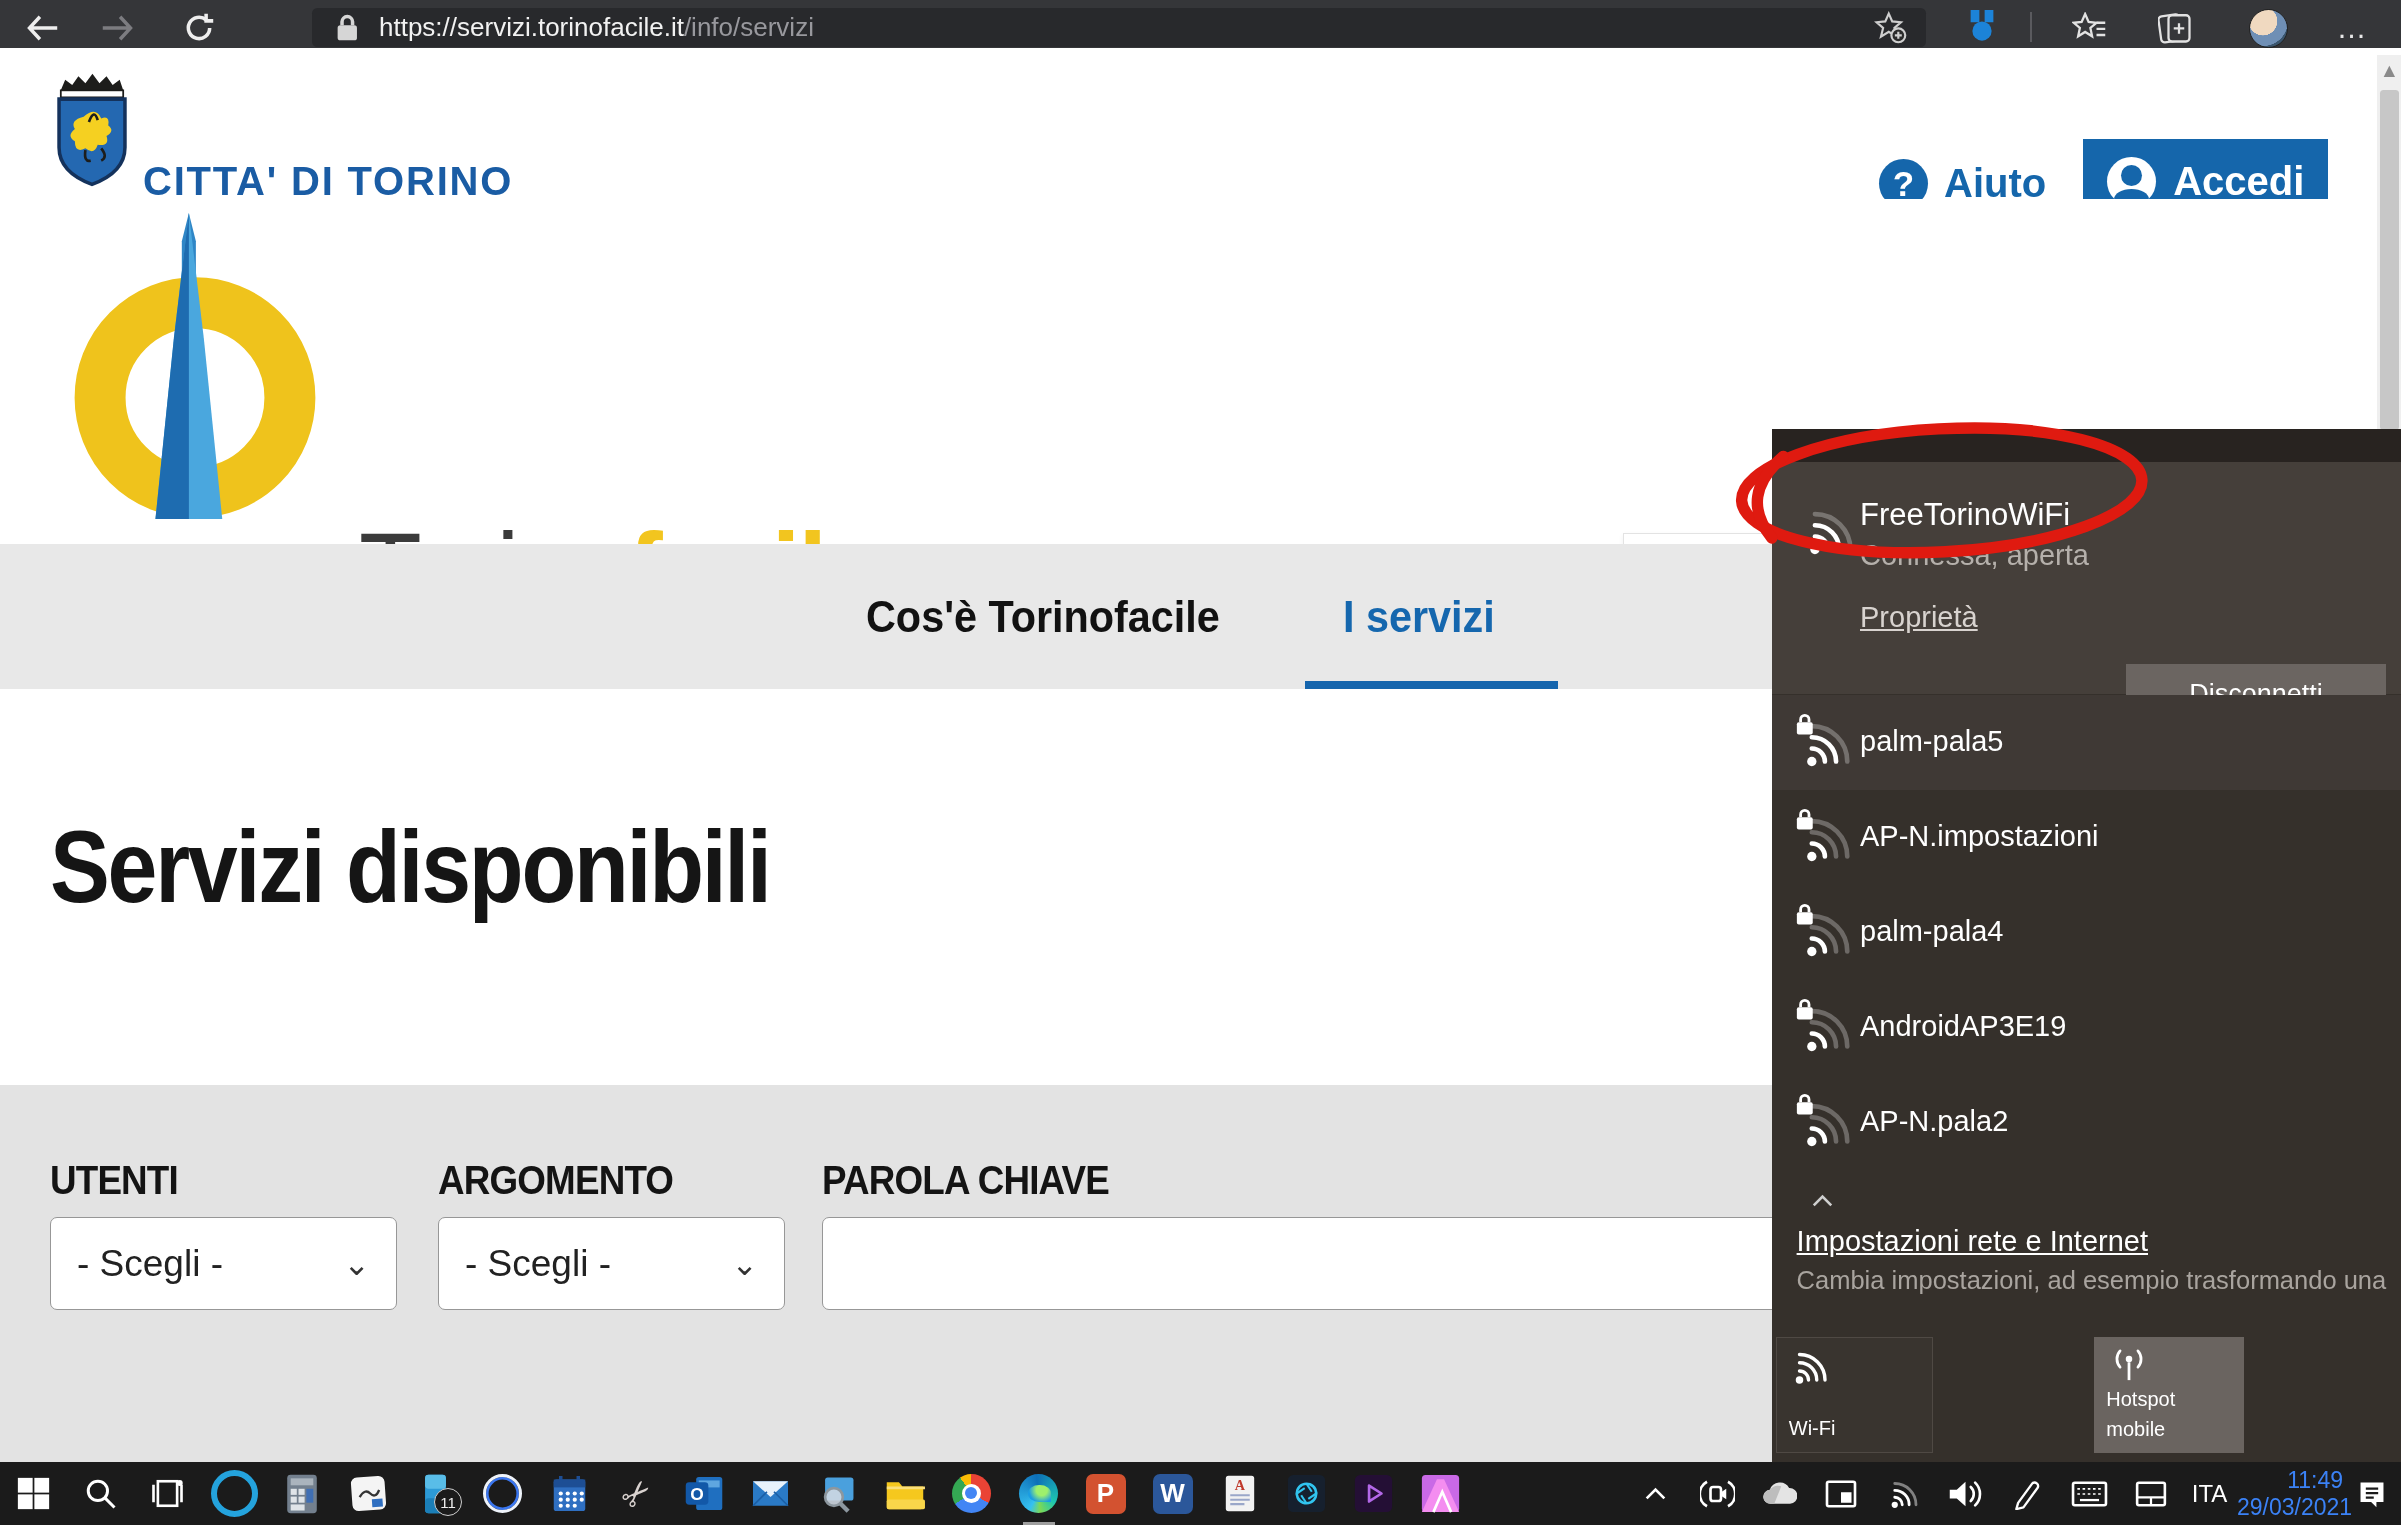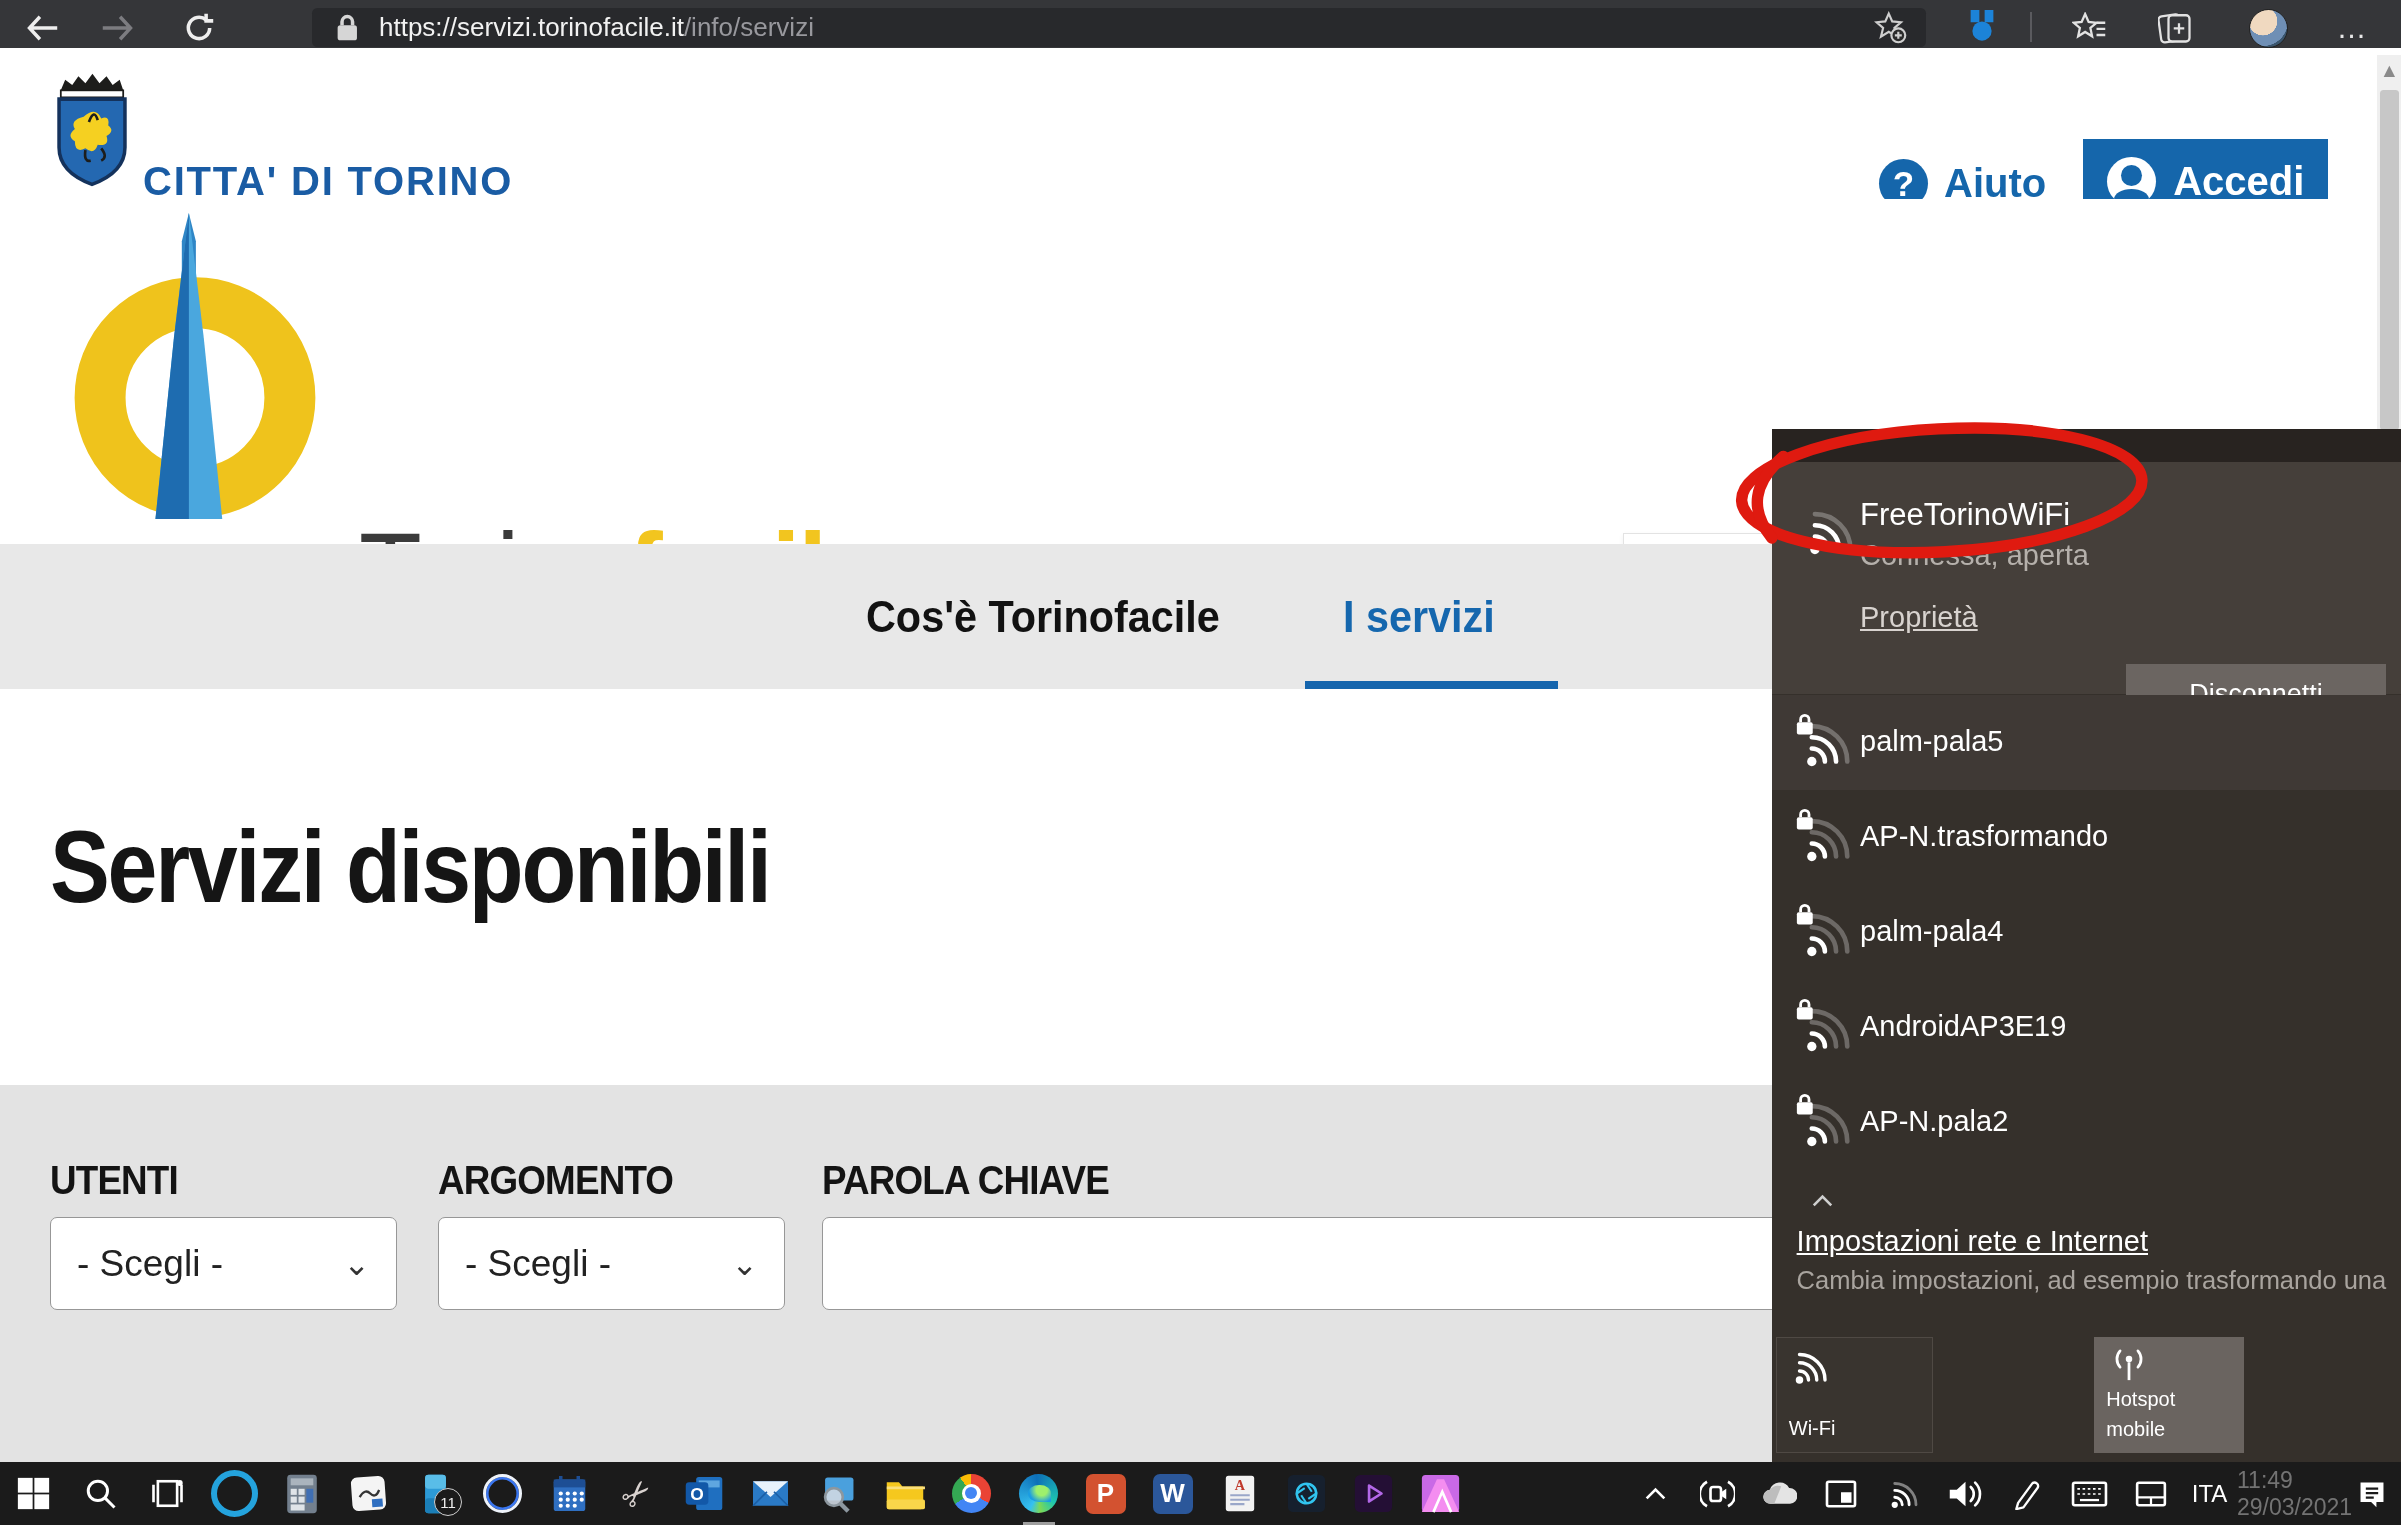--- a/index.html
+++ b/index.html
@@ -93,21 +93,21 @@
   .tbar{position:absolute;left:0;top:1462px;width:2401px;height:63px;background:#1b1b1b;z-index:30;display:flex;align-items:center}
   .titem{width:67px;height:63px;display:flex;align-items:center;justify-content:center;position:relative;flex:0 0 auto}
   .titem .active{position:absolute;left:17.6px;bottom:0;width:32px;height:3.5px;background:#9e9e9e}
   .badge{position:absolute;right:7px;bottom:8.8px;width:26px;height:26px;border:1.8px solid #cfcfcf;border-radius:50%;
          background:#1b1b1b;color:#eee;font-size:15px;display:flex;align-items:center;justify-content:center}
   .appbox{width:40px;height:40px;border-radius:7px;display:flex;align-items:center;justify-content:center;
           font-weight:bold;color:#fff;font-size:26px}
   .tray{margin-left:auto;display:flex;align-items:center;height:63px}
   .tritem{width:62px;height:62px;display:flex;align-items:center;justify-content:center;color:#fff;flex:0 0 auto}
   .lang{font-size:24px;color:#fff}
-  .clock{width:106px;text-align:left;color:#737373;font-size:23px;line-height:27px}
+  .clock{width:106px;text-align:right;color:#3b82f6;font-size:23px;line-height:27px}
 </style>
 </head>
 <body>
 
 <div class="screen">
 
   <div class="bbar">
     <div class="bicon" style="left:16px">
       <svg width="33" height="26" viewBox="0 0 38 30">
           <path d="M16 2 L4 15 L16 28 M4 15 H36" stroke="#eee" stroke-width="4" fill="none"></path>
@@ -263,21 +263,21 @@
     </div>
     <div class="wrow" style="top:361px">
       <svg width="56" height="56" viewBox="0 0 60 60">
         <rect x="2" y="10" width="17" height="13" rx="2" fill="#fff"></rect>
           <path d="M6 10 v-3 a4.5 4.5 0 0 1 9 0 v3" stroke="#fff" stroke-width="3" fill="none"></path>
         <circle cx="18" cy="52" r="5" fill="#fff"></circle>
         <path d="M18 38 A14 14 0 0 1 32 52" stroke="#fff" stroke-width="5" fill="none" stroke-linecap="round"></path>
         <path d="M18 26 A26 26 0 0 1 44 52" stroke="#fff" stroke-width="5" fill="none" stroke-linecap="round" class="dim"></path>
         <path d="M18 14 A38 38 0 0 1 56 52" stroke="#fff" stroke-width="5" fill="none" stroke-linecap="round" class="dim"></path>
       </svg>
-      <div class="nm">AP-N.trasformando</div>
+      <div class="nm">AP-N.impostazioni</div>
     </div>
     <div class="wrow" style="top:456px">
       <svg width="56" height="56" viewBox="0 0 60 60">
         <rect x="2" y="10" width="17" height="13" rx="2" fill="#fff"></rect>
           <path d="M6 10 v-3 a4.5 4.5 0 0 1 9 0 v3" stroke="#fff" stroke-width="3" fill="none"></path>
         <circle cx="18" cy="52" r="5" fill="#fff"></circle>
         <path d="M18 38 A14 14 0 0 1 32 52" stroke="#fff" stroke-width="5" fill="none" stroke-linecap="round"></path>
         <path d="M18 26 A26 26 0 0 1 44 52" stroke="#fff" stroke-width="5" fill="none" stroke-linecap="round" class="dim"></path>
         <path d="M18 14 A38 38 0 0 1 56 52" stroke="#fff" stroke-width="5" fill="none" stroke-linecap="round" class="dim"></path>
       </svg>

